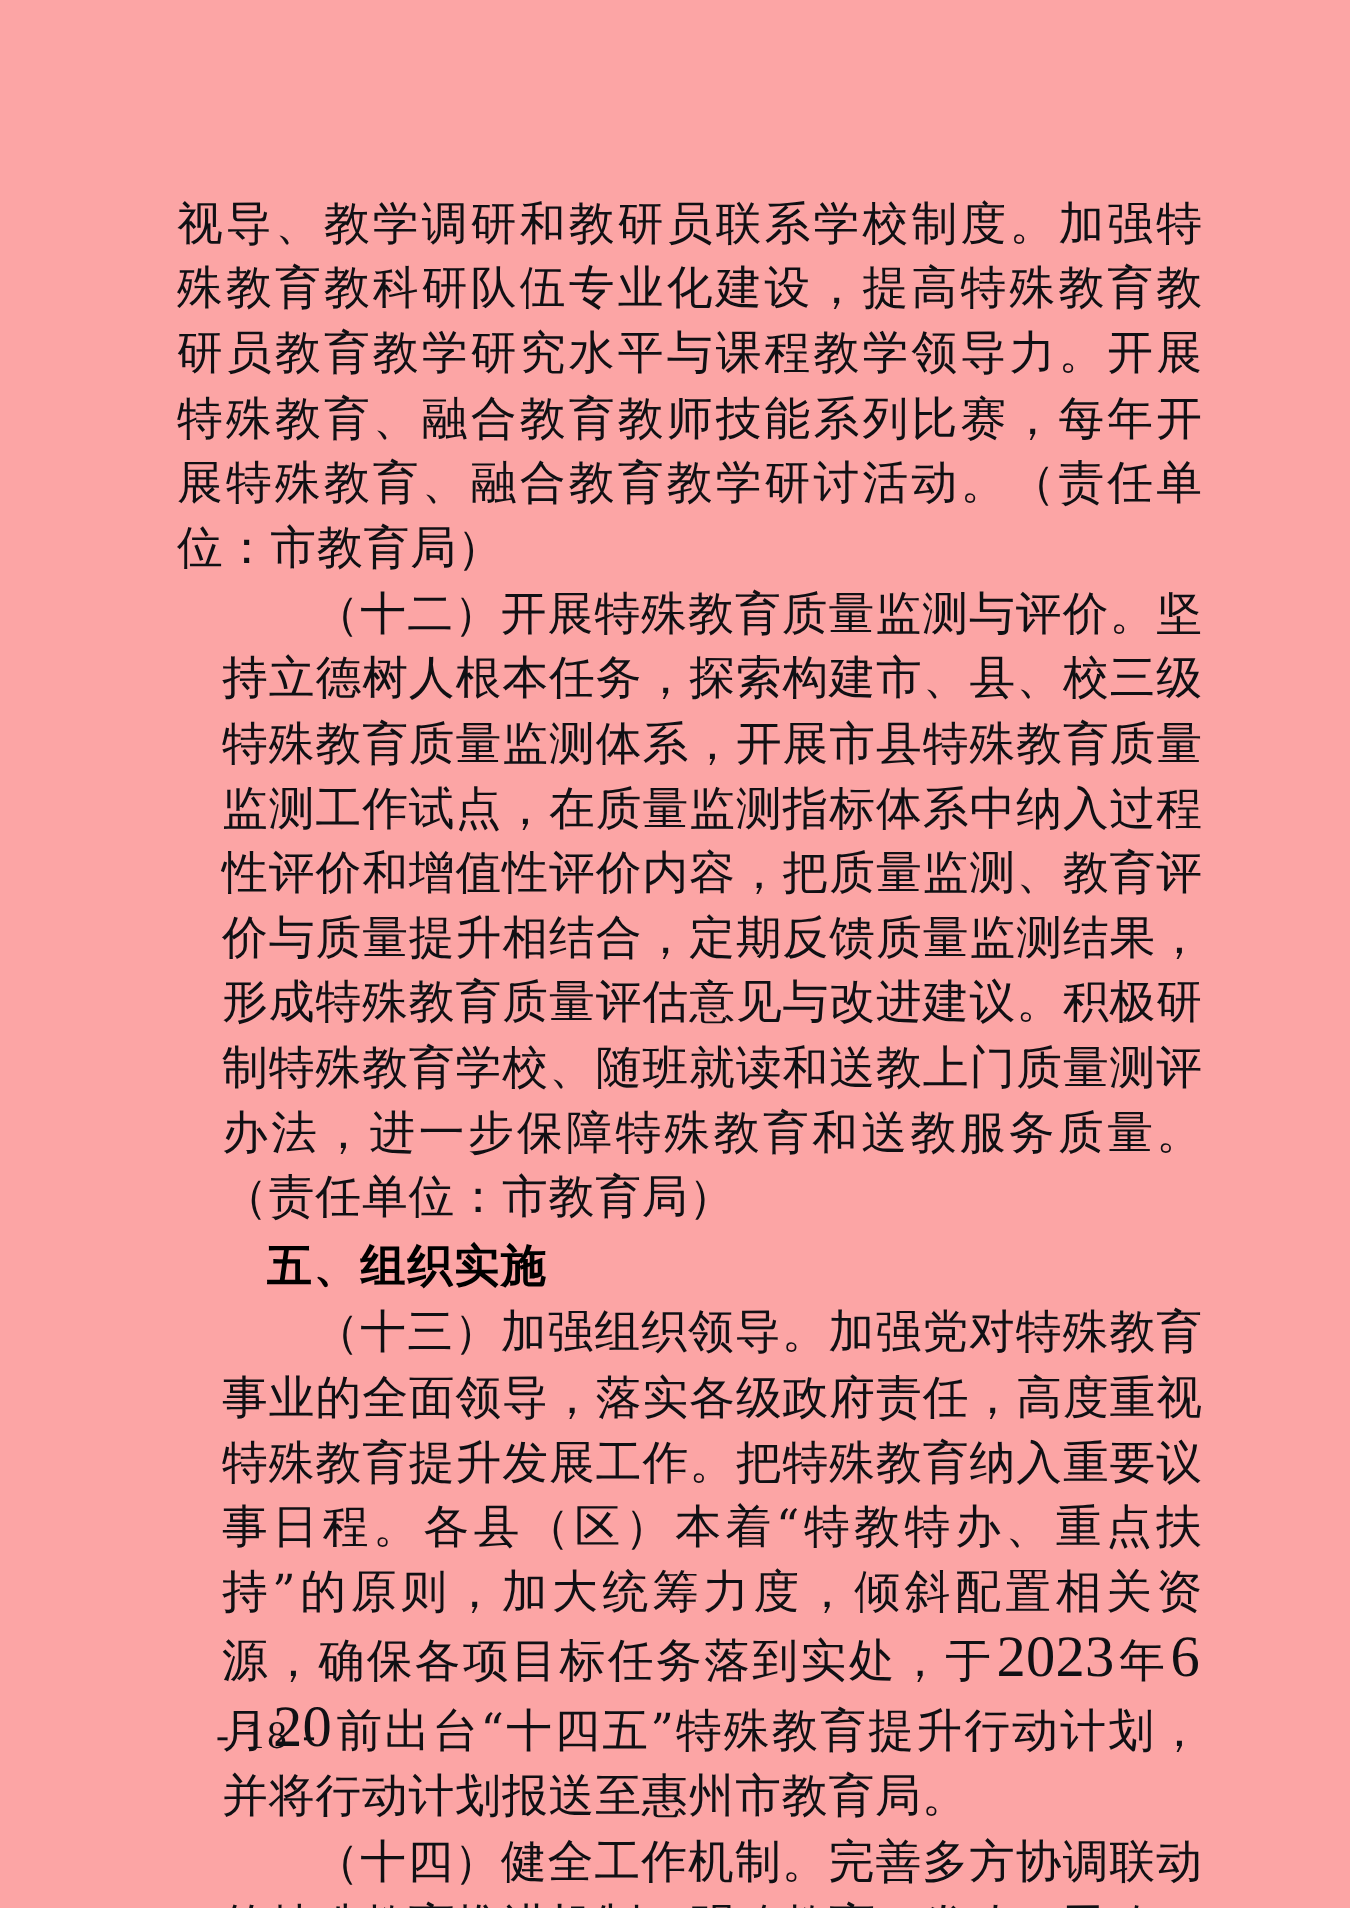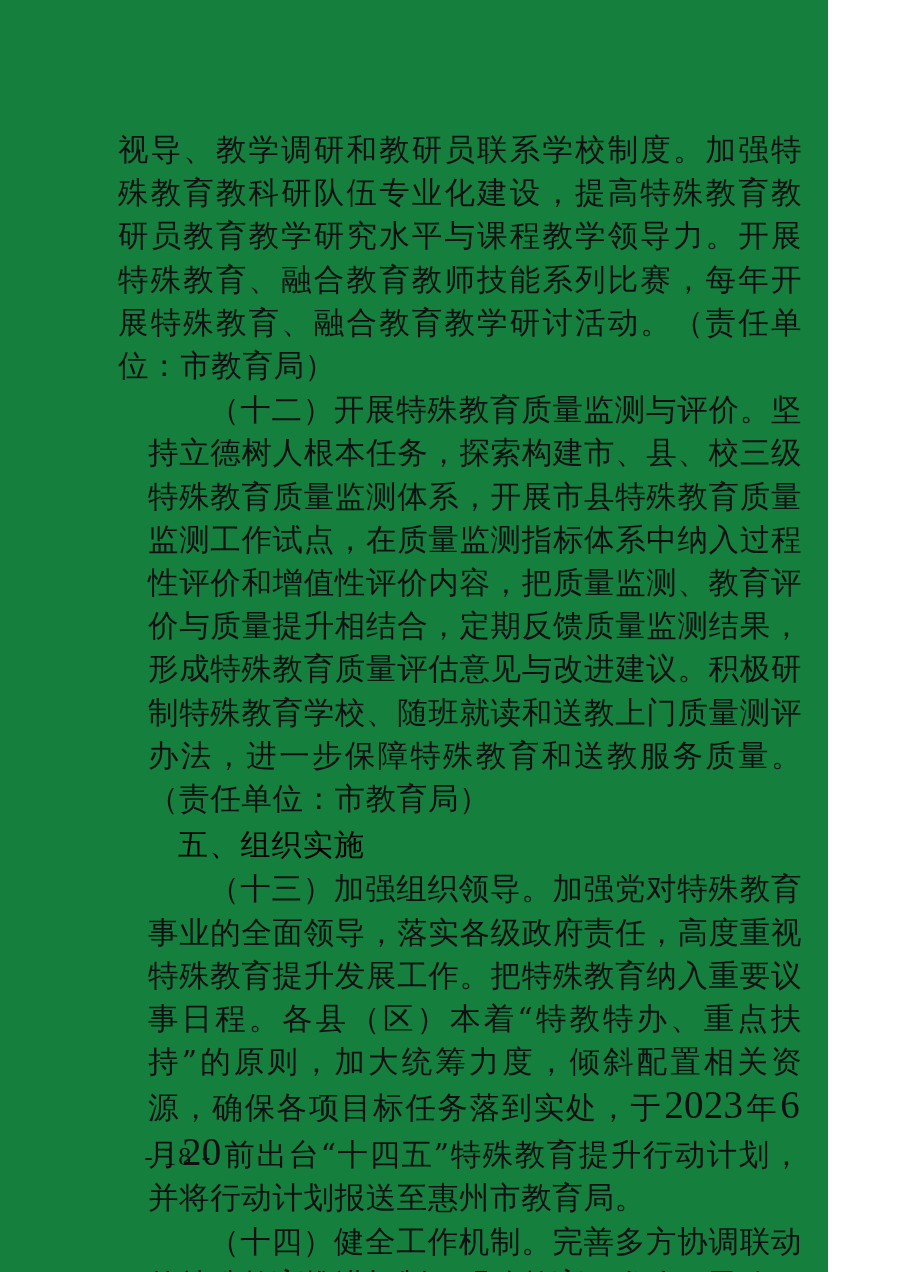--- a/index.html
+++ b/index.html
@@ -15,23 +15,23 @@
     overflow: hidden;
     font-family: "DejaVu Serif", "Liberation Serif", serif;
     color: #0d0d10;
     -webkit-font-smoothing: antialiased;
   }
 
   .page {
     position: absolute;
     left: 0;
     top: 0;
-    width: 828px;
+    width: 900px;
     height: 1272px;
-    background: #15803d;
+    background: #fca5a5;
   }
 
   
   .text-column {
     position: absolute;
     left: 118px;
     top: 128px;
     width: 684px;
   }
 
@@ -58,21 +58,21 @@
   
   .para.block-gap {
     margin-top: 1px;
   }
 
   
   .section-heading {
     font-family: "DejaVu Sans", "Liberation Sans", sans-serif;
     font-size: 30px;
     line-height: 43.2px;
-    font-weight: normal;
+    font-weight: bold;
     letter-spacing: 1.2px;
     text-indent: 2em;
     margin: 3px 0 1px 0;
     color: #000000;
   }
 
   
   .num {
     font-family: "Liberation Serif", "DejaVu Serif", serif;
     font-size: 39px;

